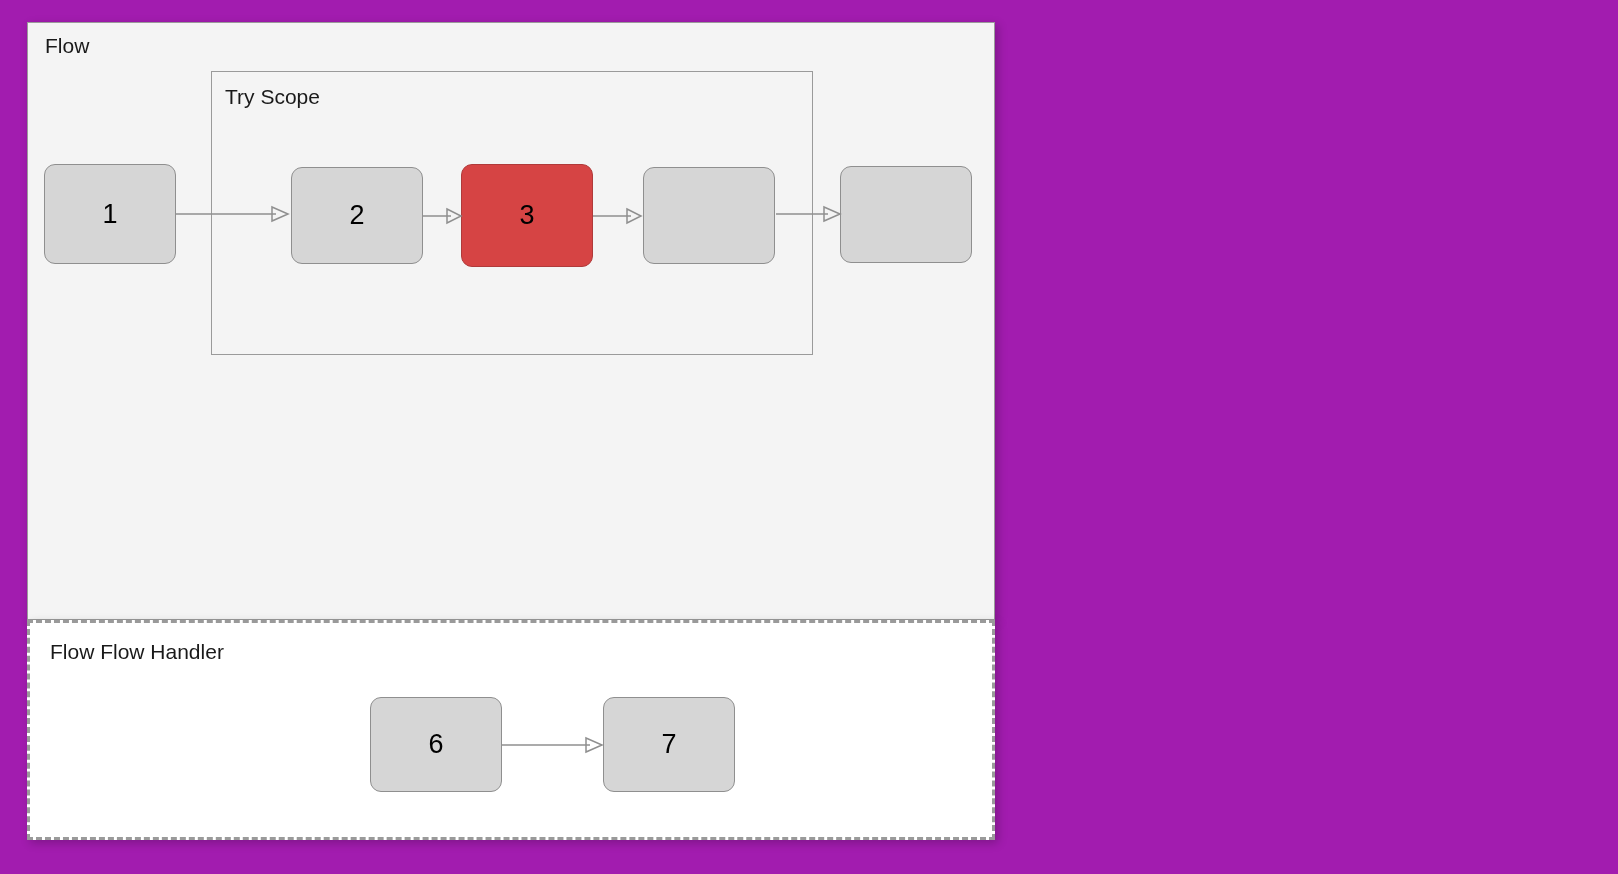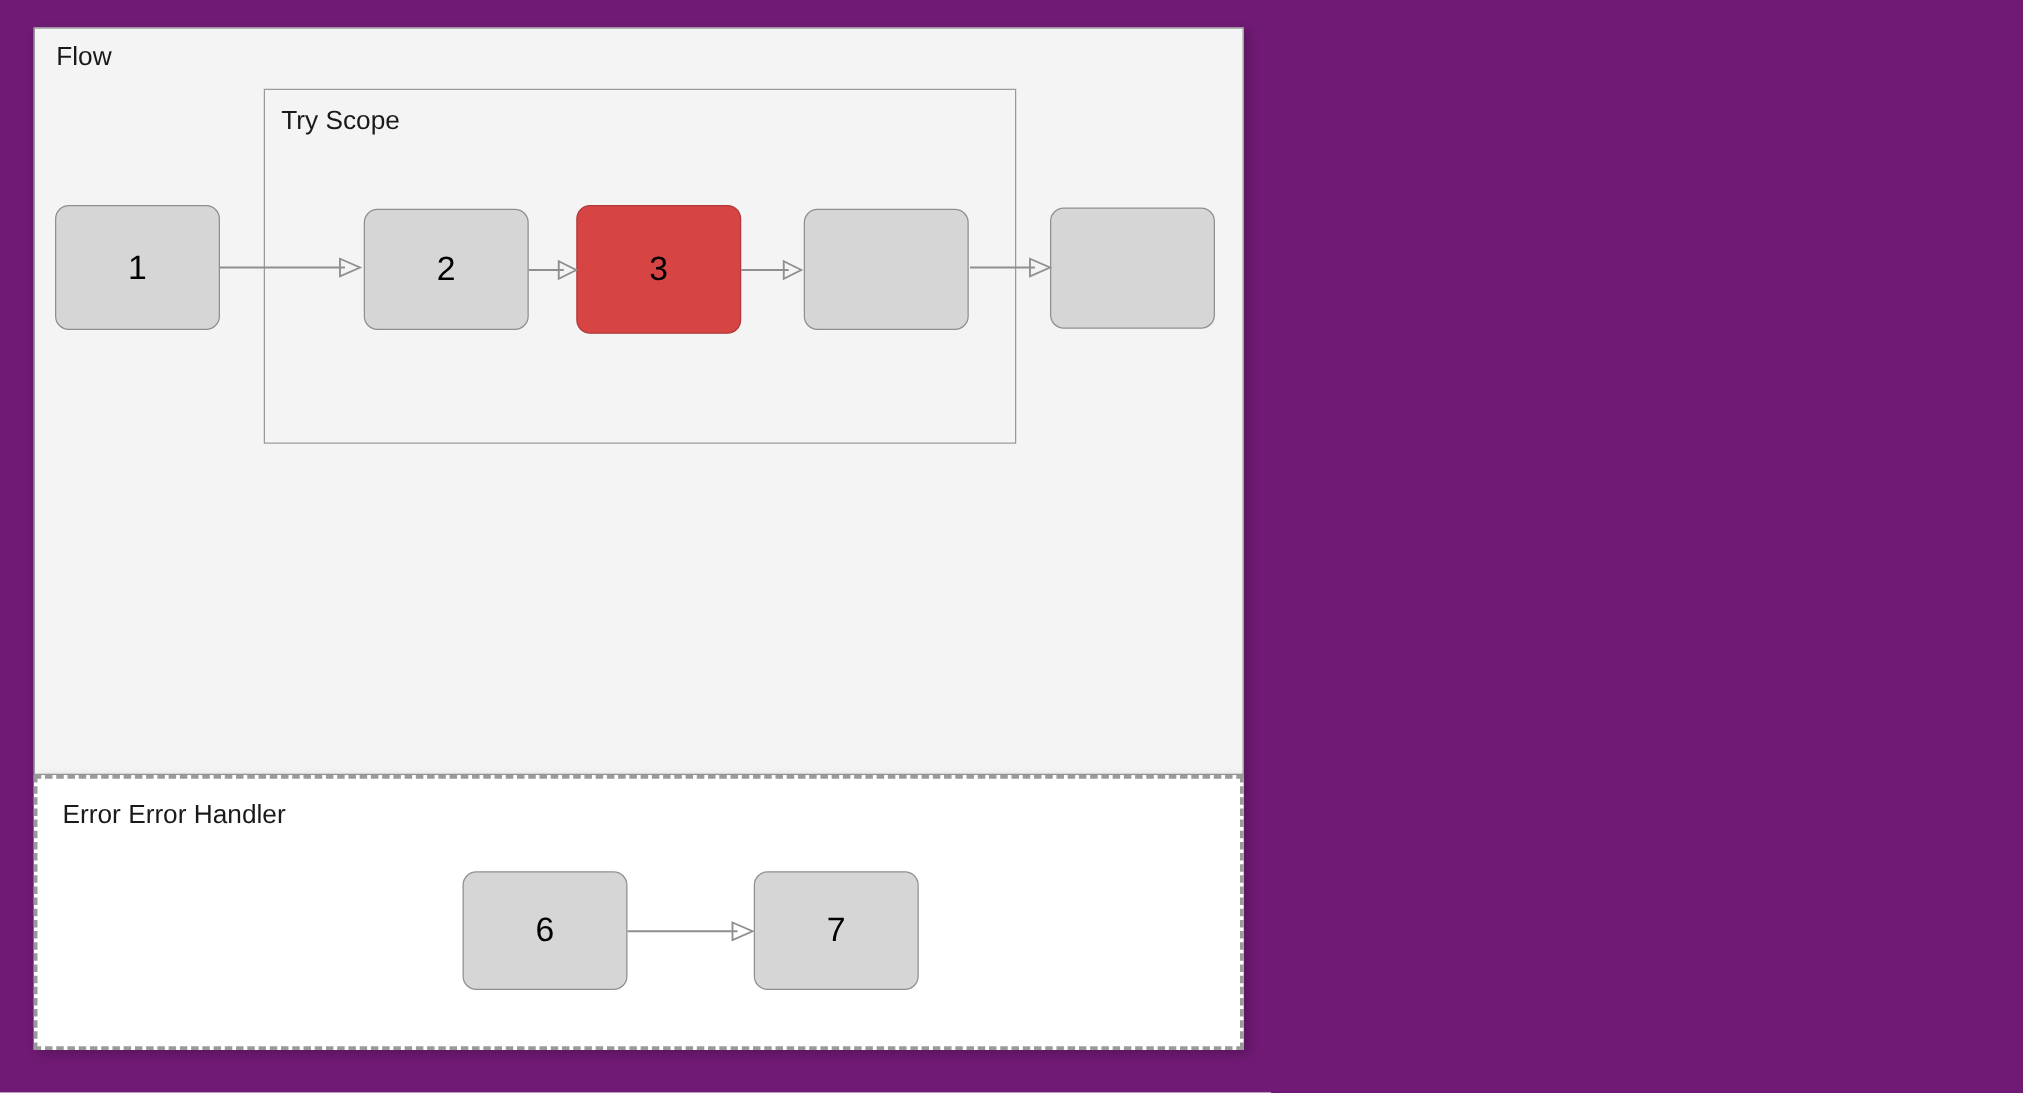--- a/index.html
+++ b/index.html
@@ -10,21 +10,21 @@
     width: 1618px;
     height: 874px;
     overflow: hidden;
     font-family: "Liberation Sans", sans-serif;
   }
 
   #canvas {
     position: relative;
     width: 1618px;
     height: 874px;
-    background: #701a75;
+    background: #a21caf;
   }
 
   
   .flow-container {
     position: absolute;
     left: 27px;
     top: 22px;
     width: 968px;
     height: 598px;
     background: #f4f4f4;
@@ -154,21 +154,21 @@
 
     <div class="connector" style="left:748px; top:181px; width:70px; height:20px;">
       <svg width="70" height="20" viewBox="0 0 70 20">
         <line x1="0" y1="10" x2="52" y2="10" stroke="#8f8f8f" stroke-width="1.5"></line>
         <path d="M48,3 L64,10 L48,17 Z" fill="none" stroke="#8f8f8f" stroke-width="1.5"></path>
       </svg>
     </div>
   </div>
 
   <div class="flow-error-handler">
-    <div class="container-title title-feh">Error Error Handler</div>
+    <div class="container-title title-feh">Flow Flow Handler</div>
 
     <div class="node" style="left:340px; top:74px; width:132px; height:95px;">6</div>
 
     <div class="node" style="left:573px; top:74px; width:132px; height:95px;">7</div>
 
     <div class="connector" style="left:472px; top:112px; width:104px; height:20px;">
       <svg width="104" height="20" viewBox="0 0 104 20">
         <line x1="0" y1="10" x2="88" y2="10" stroke="#8f8f8f" stroke-width="1.5"></line>
         <path d="M84,3 L100,10 L84,17 Z" fill="none" stroke="#8f8f8f" stroke-width="1.5"></path>
       </svg>

